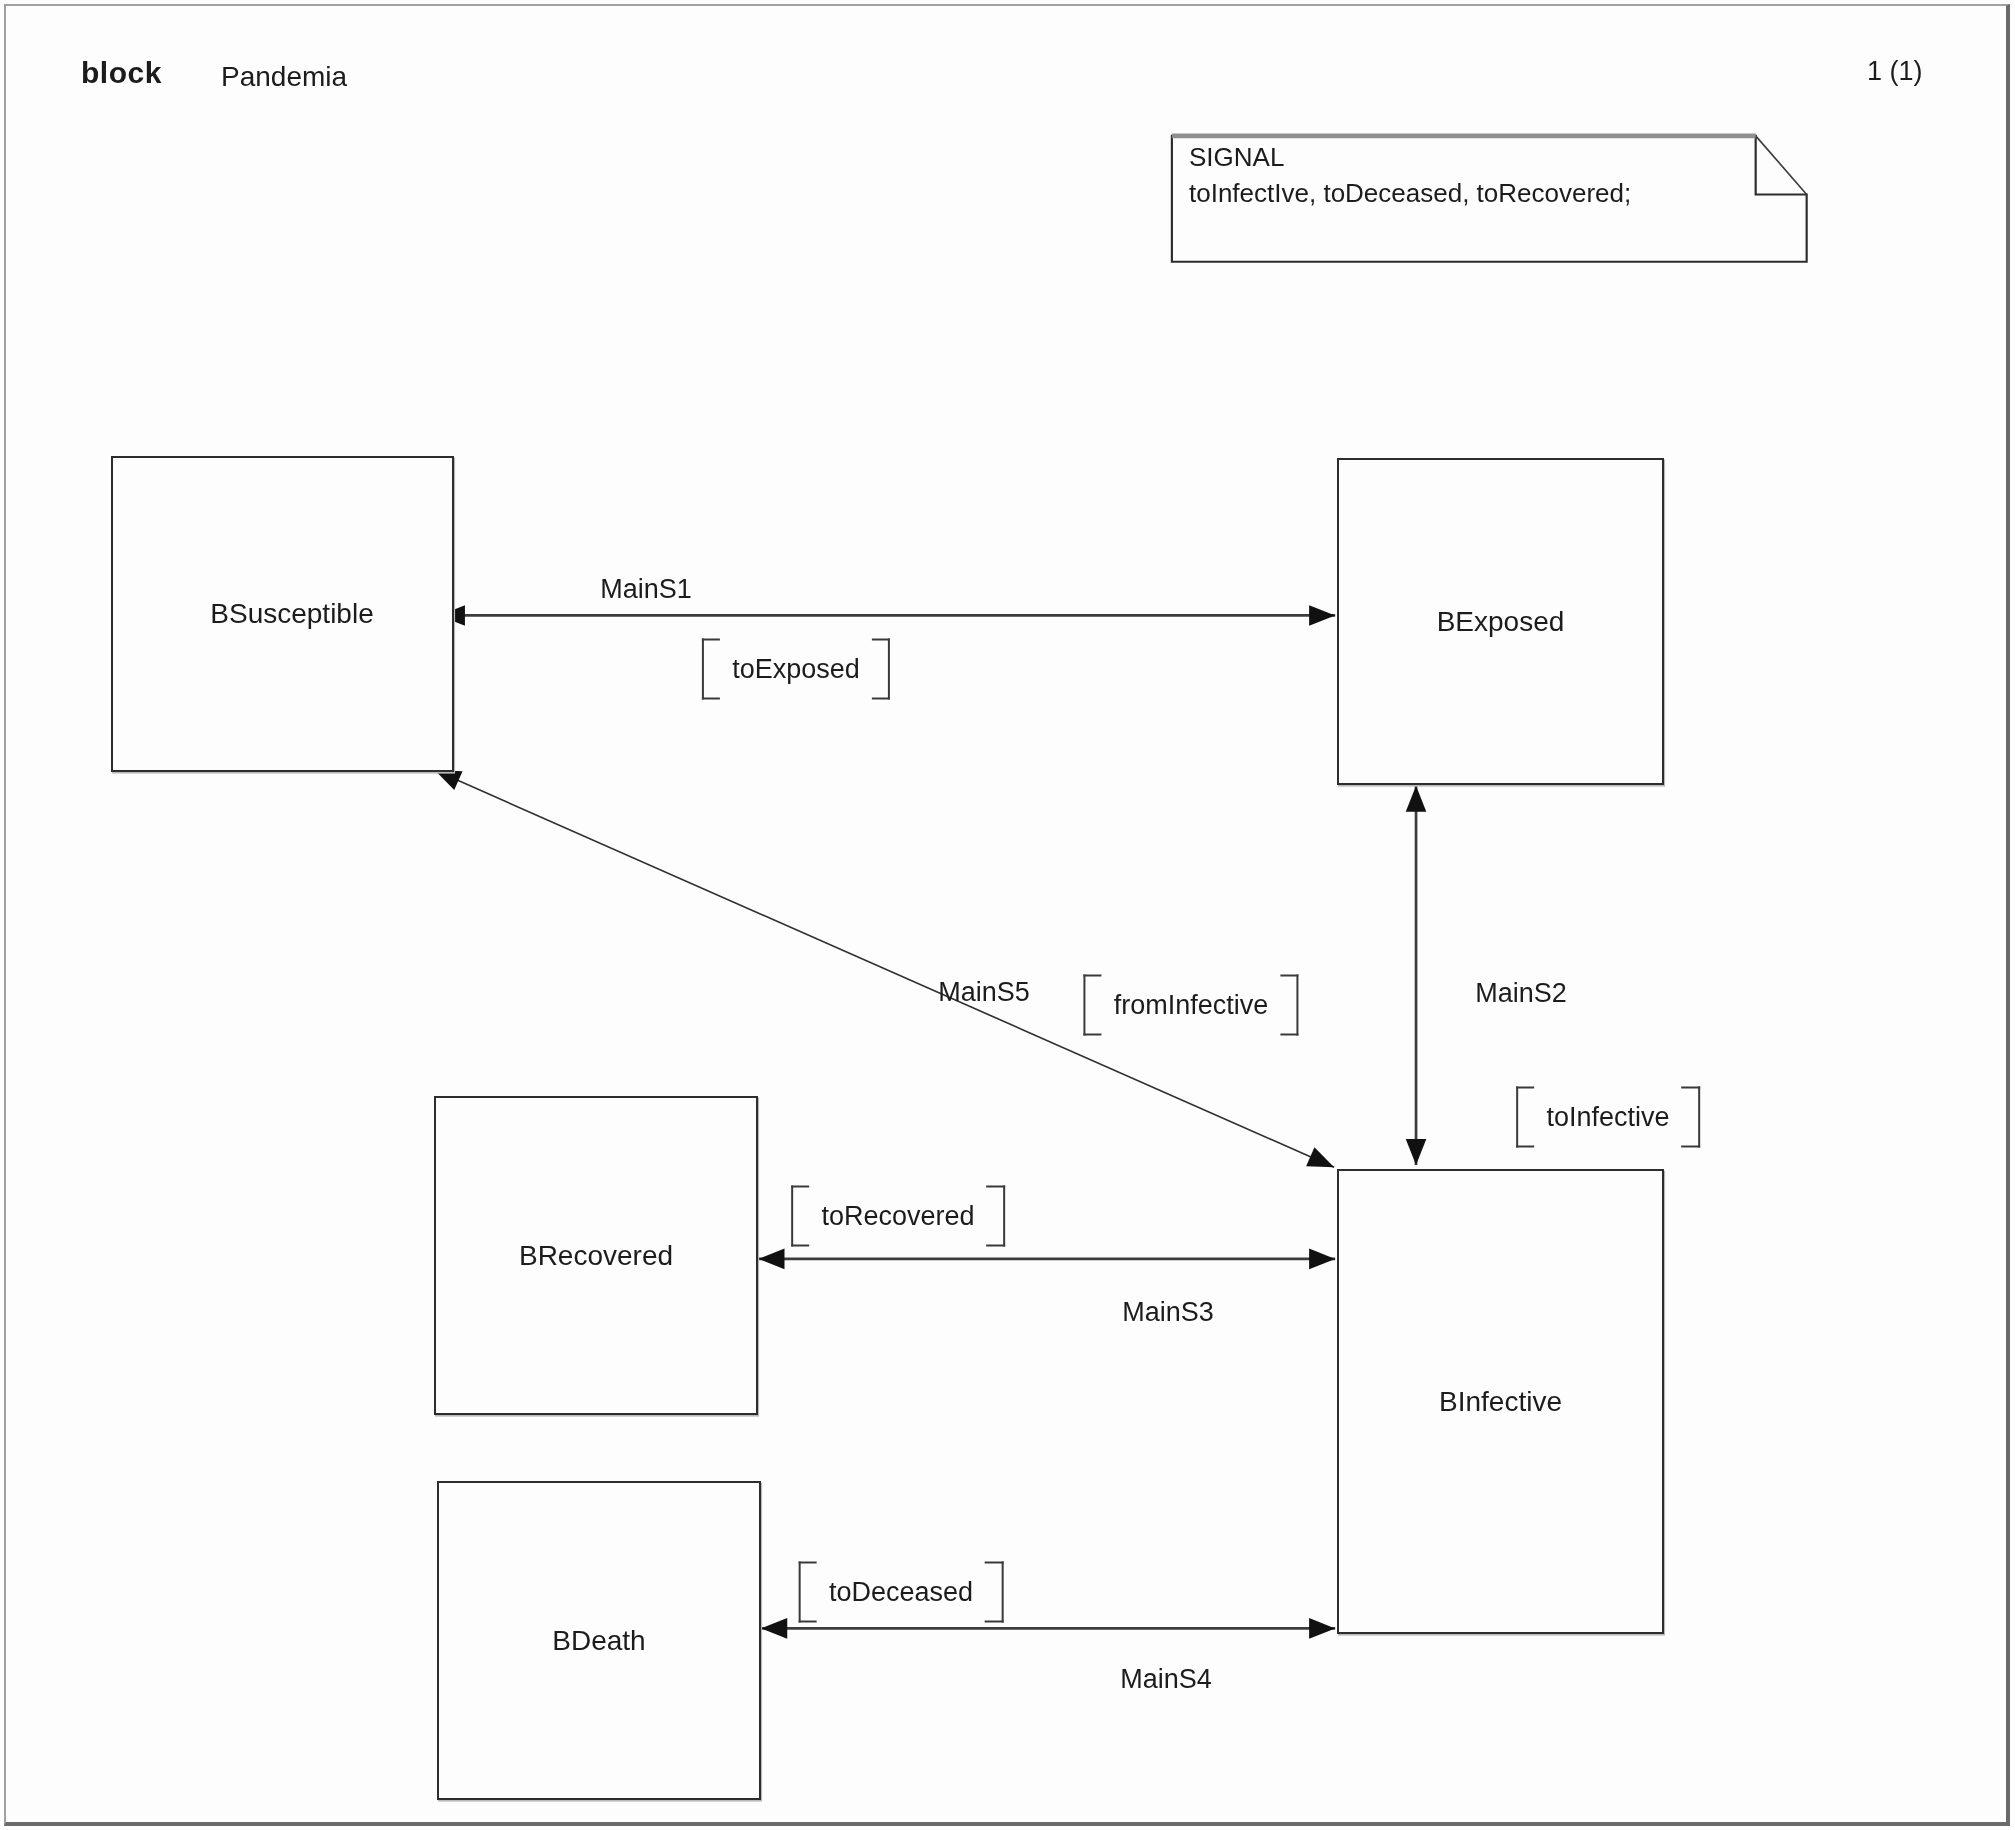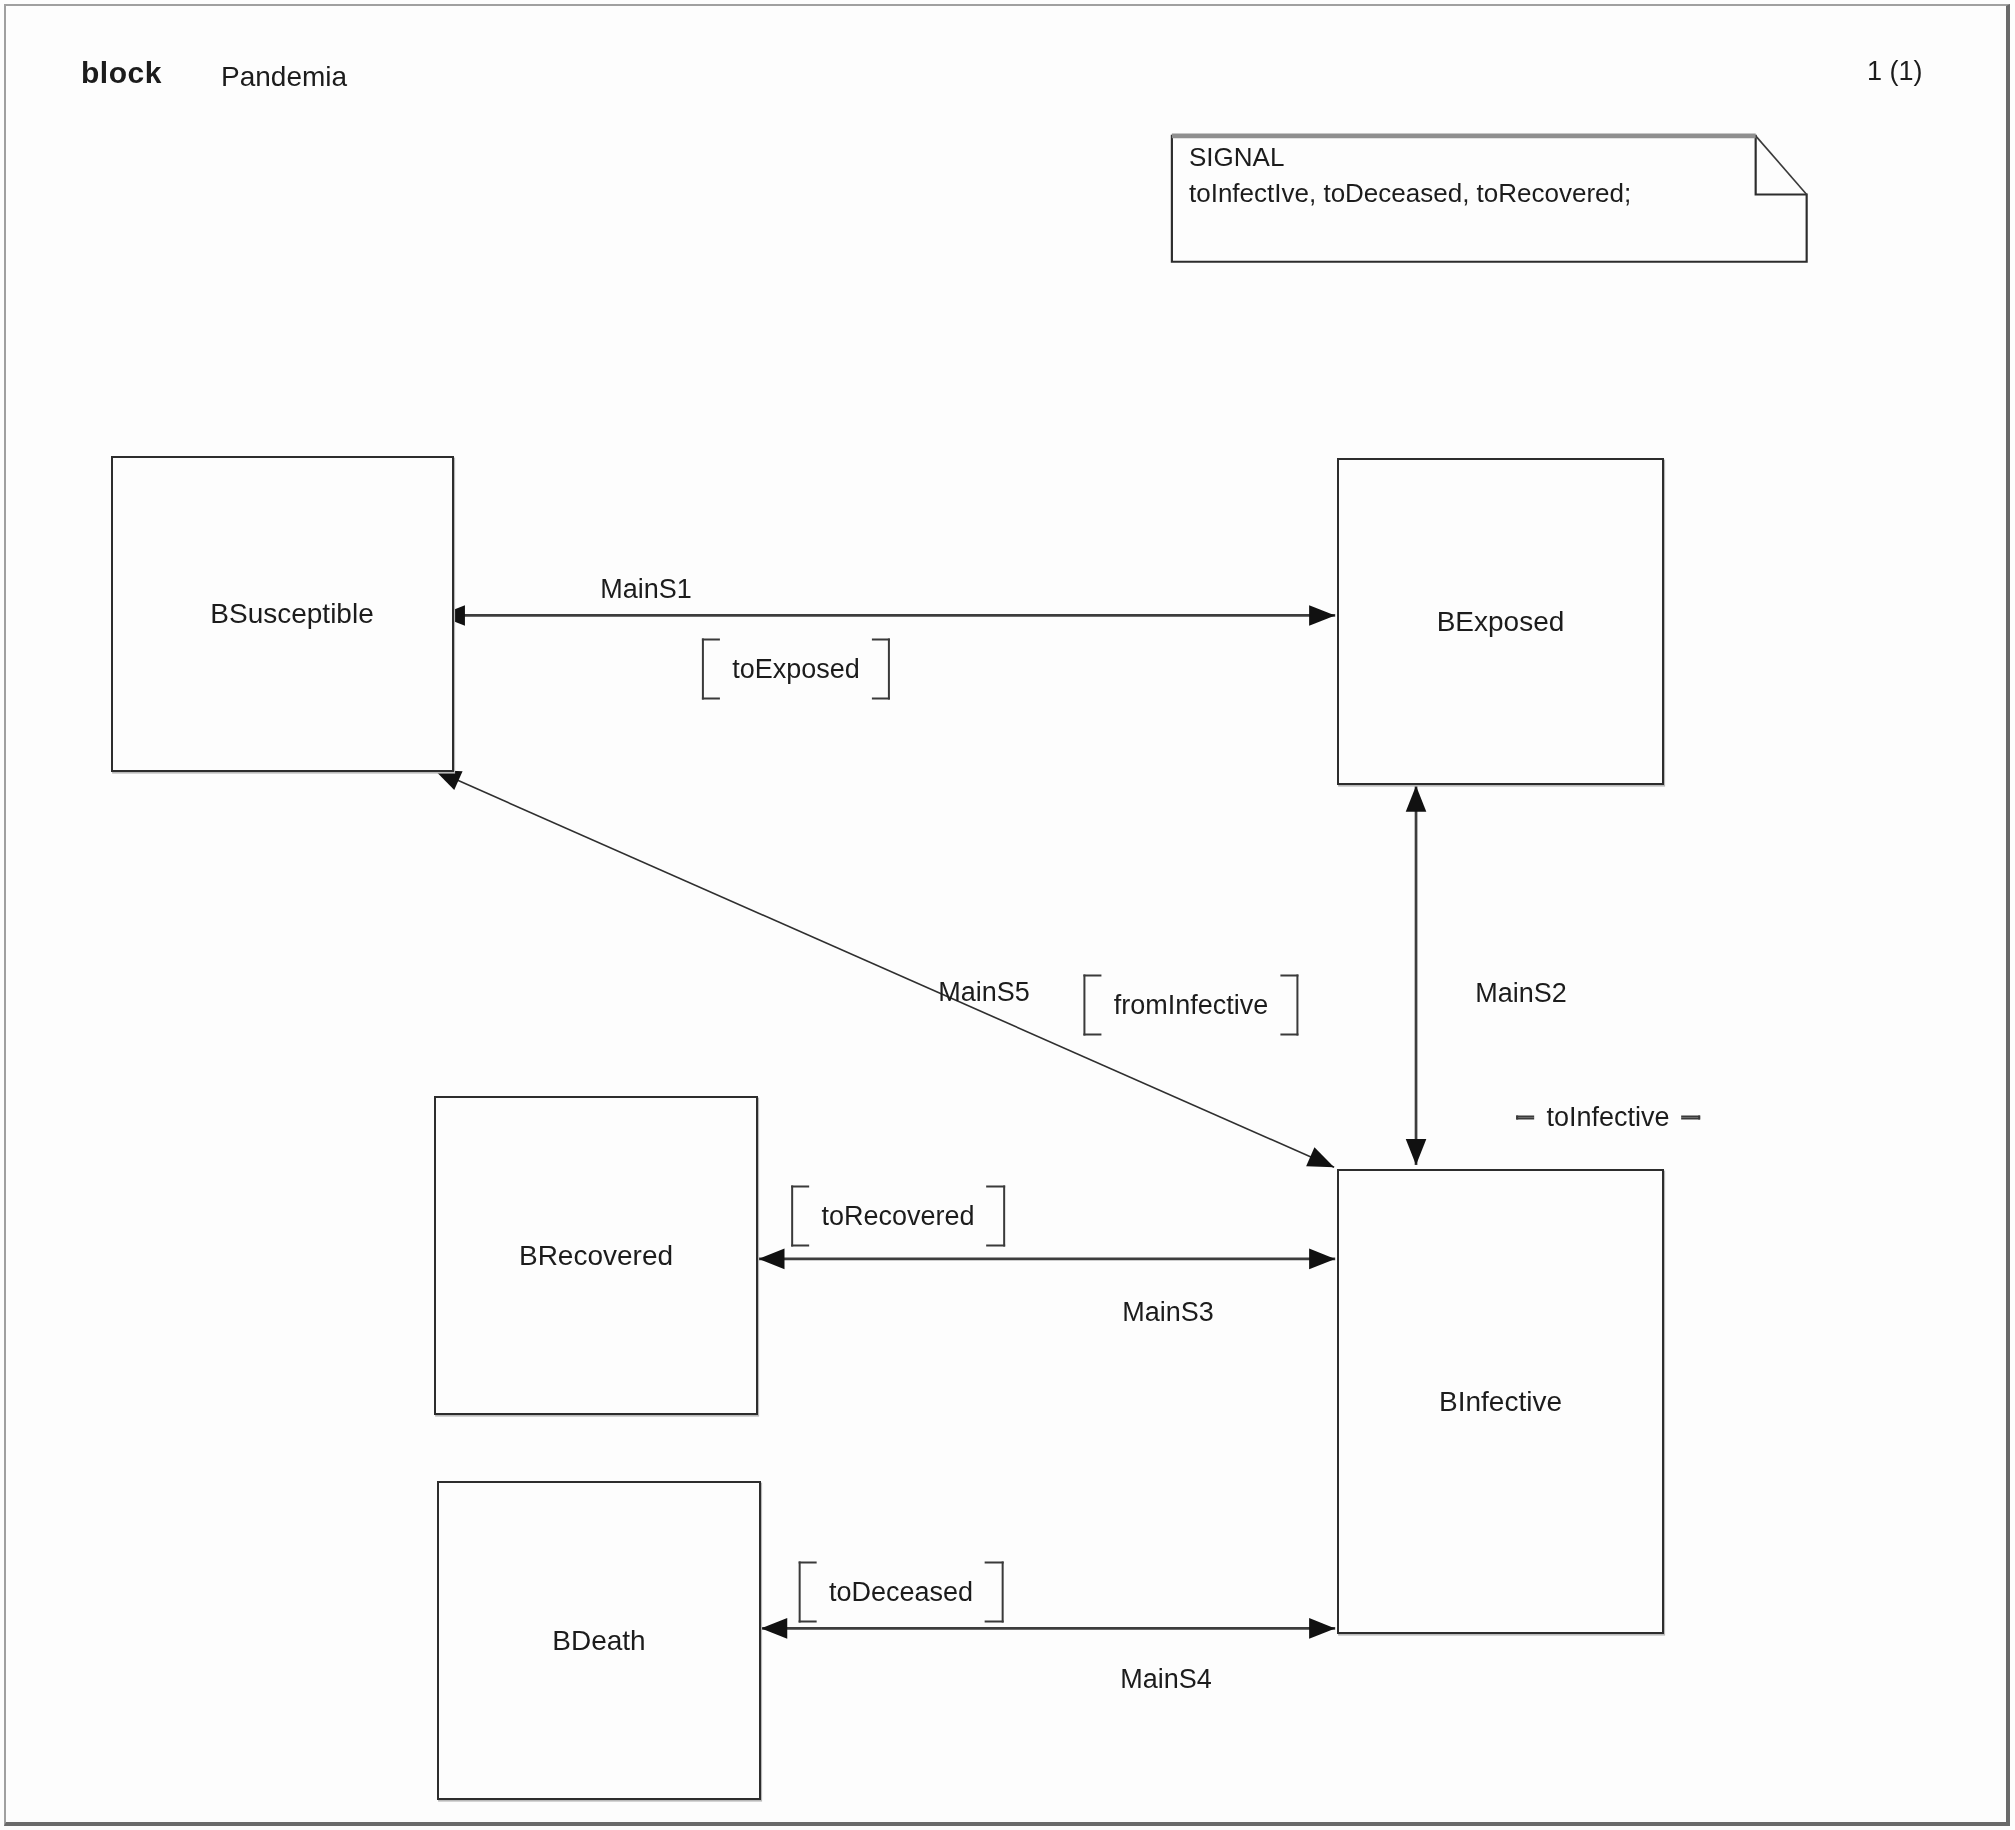--- a/index.html
+++ b/index.html
@@ -64,21 +64,21 @@
     display:flex;align-items:stretch;height:61px;
   }
   .sig .bl{width:16.3px;border:2.2px solid #3a3a3a;border-right:none;}
   .sig .br{width:16.3px;border:2.2px solid #3a3a3a;border-left:none;}
   .sig .tx{
     display:flex;align-items:center;
     padding:0 12px;font-size:27px;white-space:nowrap;
   }
   .s-toexposed{left:786px;top:669px;padding-left:20px;}
   .s-frominfective{left:1191px;top:1005px;}
-  .s-toinfective{left:1608px;top:1117px;align-items:center;}
+  .s-toinfective{left:1608px;top:1117px;}
   .s-torecovered{left:898px;top:1216px;}
   .s-todeceased{left:901px;top:1592px;}
 </style>
 </head>
 <body>
 
 <div class="canvas">
 
   <svg class="wires" width="2015" height="1831" viewBox="0 0 3714 3374">
     <defs>

